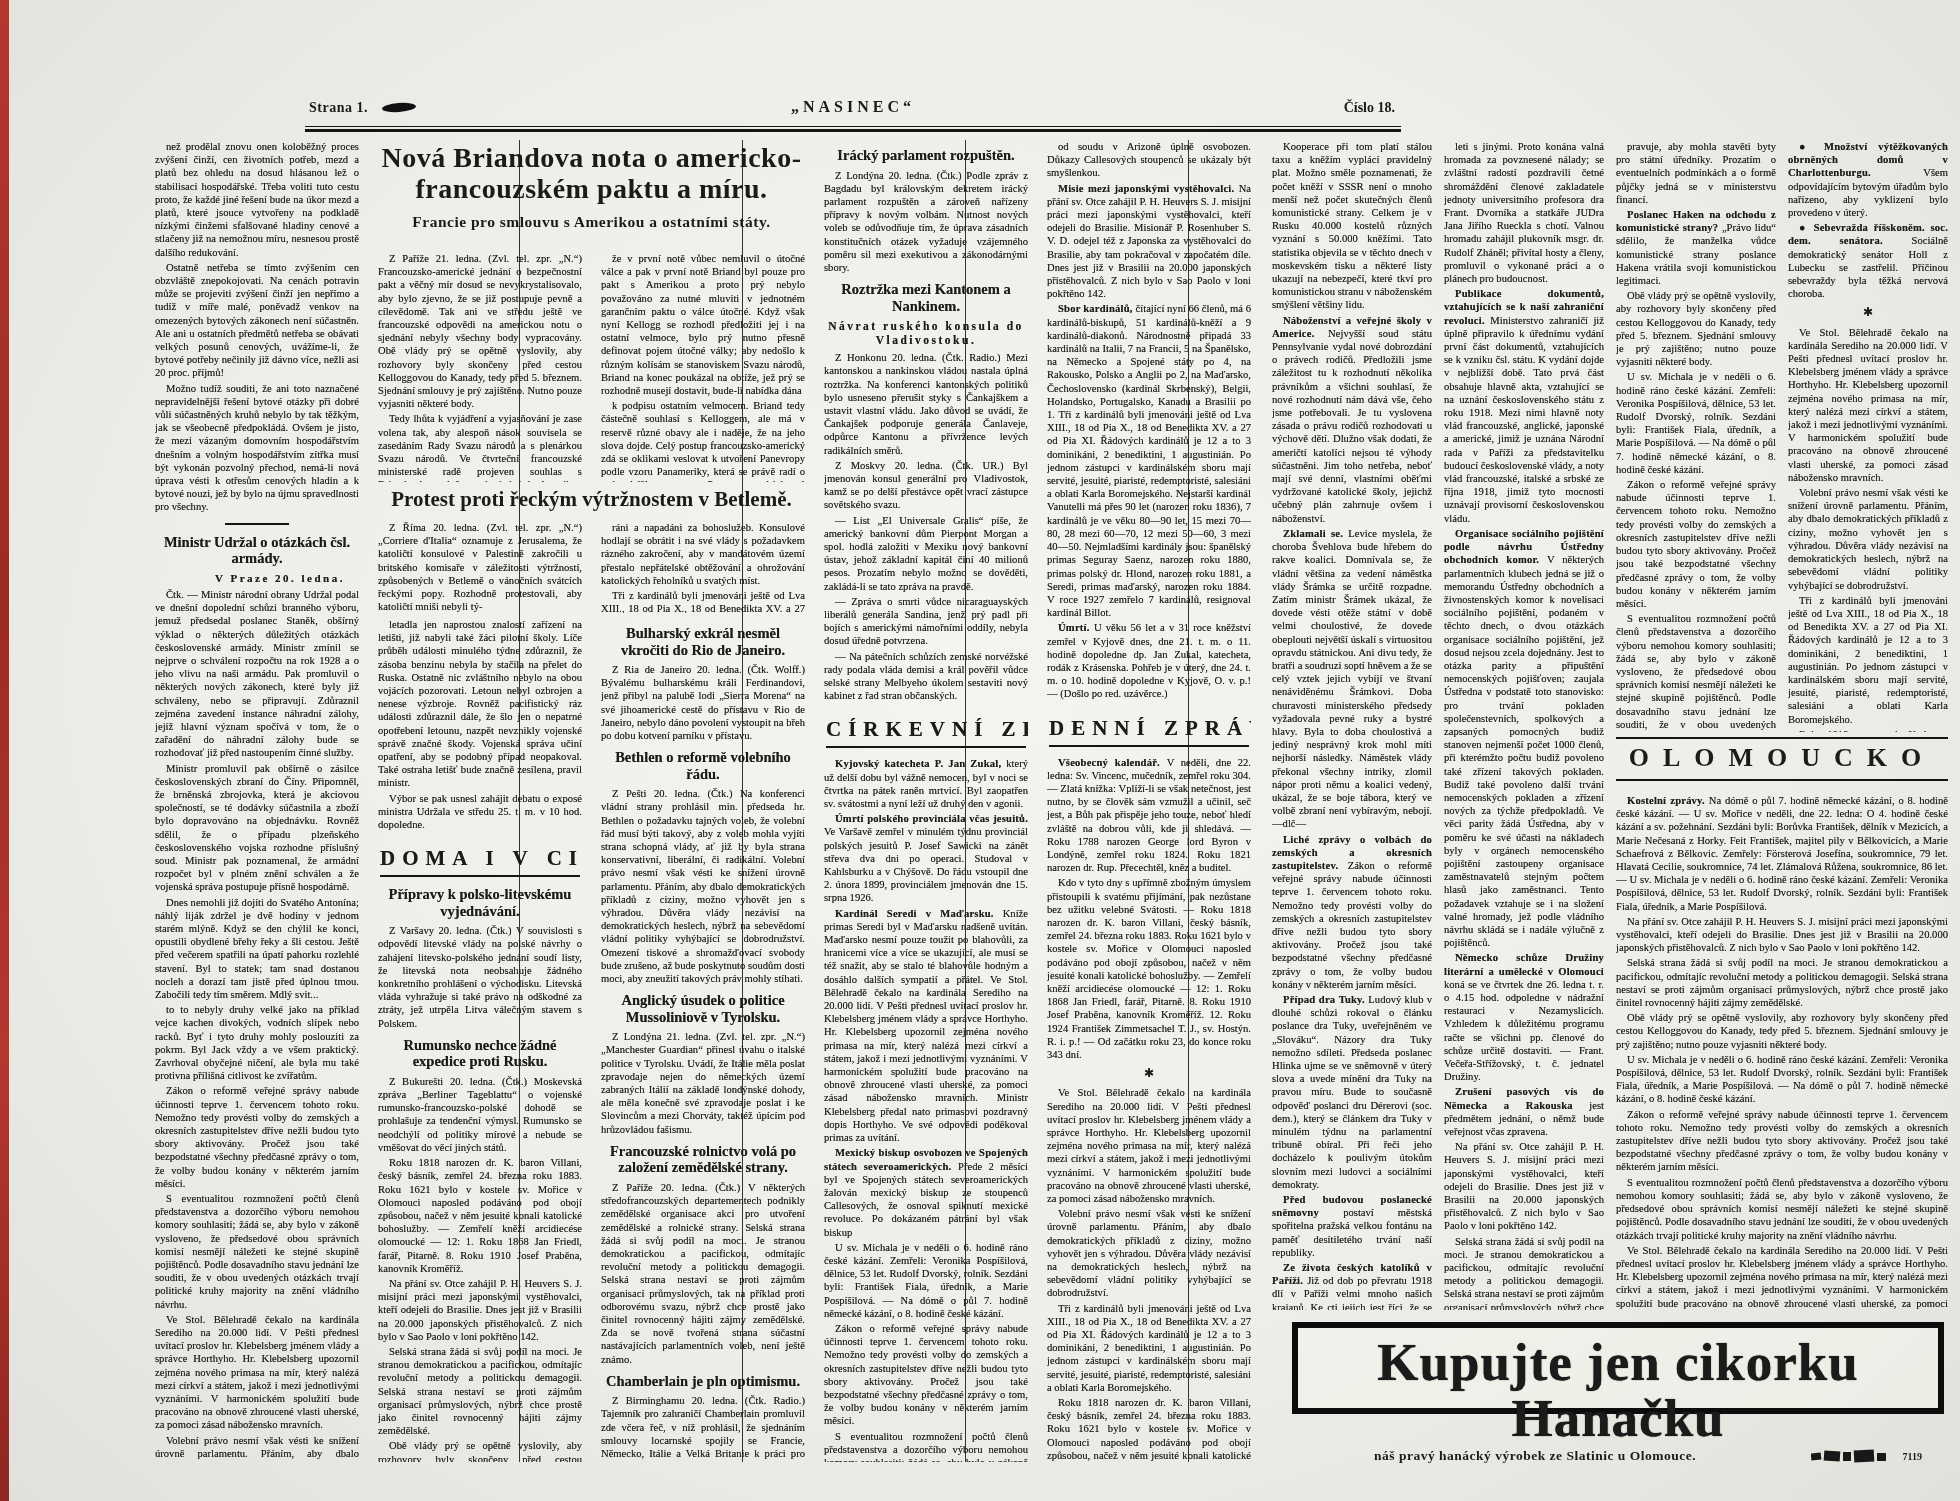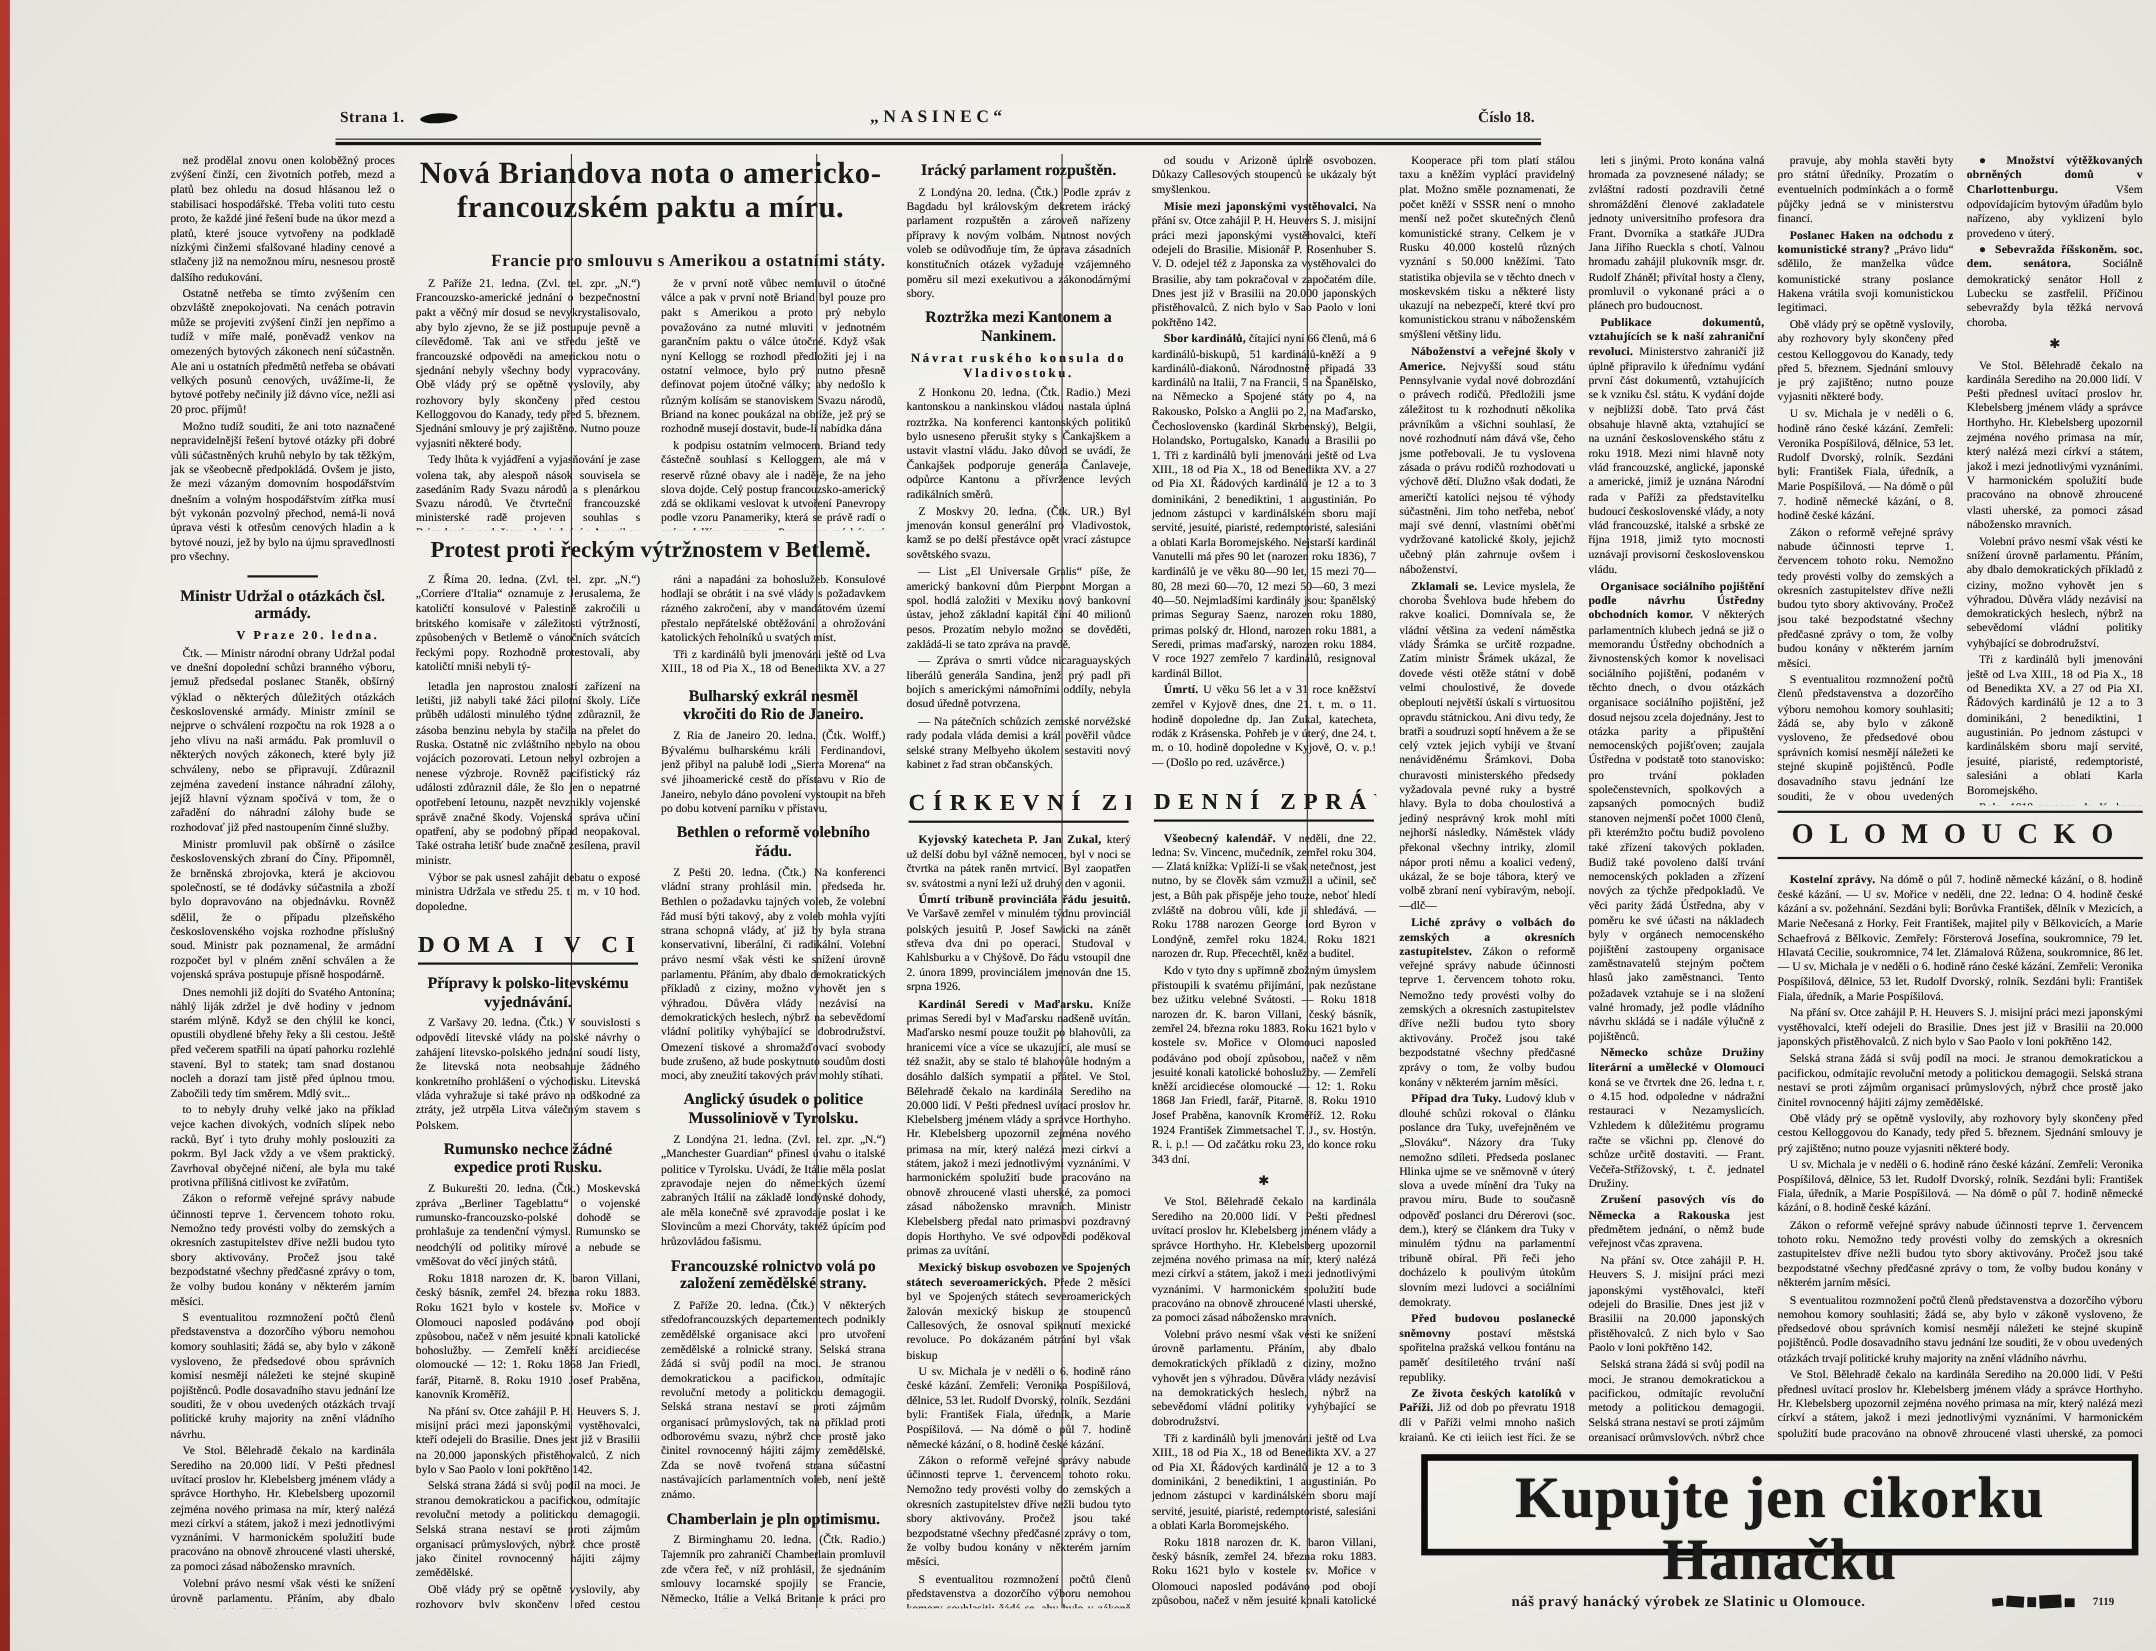--- a/index.html
+++ b/index.html
@@ -30,21 +30,21 @@
   .subh{font-weight:bold;text-align:center;font-size:11.5px;letter-spacing:2.5px;
      line-height:14px;margin:1px 0 4px;}
   .date{font-weight:bold;text-align:right;font-size:11px;letter-spacing:2.5px;margin:2px 14px 3px 0;}
   .rule{width:64px;border-top:2px solid #151515;margin:9px auto;}
   .star{text-align:center;font-size:12px;margin:6px 0;}
   .sec{font-weight:bold;text-align:center;white-space:nowrap;
        font-size:21px;letter-spacing:7px;line-height:26px;
        border-bottom:2.5px solid #151515;padding:2px 0 4px;margin:12px 2px 9px;}
   .spanhead{position:absolute;text-align:center;}
   .H{font-weight:bold;font-size:28px;line-height:31px;letter-spacing:.5px;}
-  .Hsub{font-weight:bold;font-size:15.5px;margin-top:25px;letter-spacing:.5px;text-align:right;}
+  .Hsub{font-weight:bold;font-size:15.5px;margin-top:9px;letter-spacing:.5px;}
   .H2{font-weight:bold;font-size:21px;line-height:24px;}
   .secwide{position:absolute;font-weight:bold;text-align:center;font-size:26px;
        letter-spacing:14px;white-space:nowrap;border-top:2.5px solid #151515;
        border-bottom:2.5px solid #151515;padding:4px 0 6px;}
   .ad{position:absolute;border:6px solid #0c0c0c;background:rgba(244,243,237,.6);
       padding:6px 16px 4px;box-sizing:border-box;}
   .ad1{font-weight:bold;font-size:53px;line-height:56px;text-align:center;
        letter-spacing:1px;text-shadow:0 0 1px #000;}
   .adrow{display:flex;align-items:center;justify-content:space-between;margin-top:2px;}
   .ad2{font-weight:bold;font-size:13.5px;letter-spacing:.5px;padding-left:60px;}
@@ -141,21 +141,21 @@
     <div class="p">Z Londýna 20. ledna. (Čtk.) Podle zpráv z Bagdadu byl královským dekretem irácký parlament rozpuštěn a zároveň nařízeny přípravy k novým volbám. Nutnost nových voleb se odůvodňuje tím, že úprava zásadních konstitučních otázek vyžaduje vzájemného poměru sil mezi exekutivou a zákonodárnými sbory.</div>
     <div class="h">Roztržka mezi Kantonem a Nankinem.</div>
     <div class="subh">Návrat ruského konsula do Vladivostoku.</div>
     <div class="p">Z Honkonu 20. ledna. (Čtk. Radio.) Mezi kantonskou a nankinskou vládou nastala úplná roztržka. Na konferenci kantonských politiků bylo usneseno přerušit styky s Čankajškem a ustavit vlastní vládu. Jako důvod se uvádí, že Čankajšek podporuje generála Čanlaveje, odpůrce Kantonu a přívržence levých radikálních směrů.</div>
     <div class="p">Z Moskvy 20. ledna. (Čtk. UR.) Byl jmenován konsul generální pro Vladivostok, kamž se po delší přestávce opět vrací zástupce sovětského svazu.</div>
     <div class="p">— List „El Universale Gralis“ píše, že americký bankovní dům Pierpont Morgan a spol. hodlá založiti v Mexiku nový bankovní ústav, jehož základní kapitál činí 40 milionů pesos. Prozatím nebylo možno se dověděti, zakládá-li se tato zpráva na pravdě.</div>
     <div class="p">— Zpráva o smrti vůdce nicaraguayských liberálů generála Sandina, jenž prý padl při bojích s americkými námořními oddíly, nebyla dosud úředně potvrzena.</div>
     <div class="p">— Na pátečních schůzích zemské norvéžské rady podala vláda demisi a král pověřil vůdce selské strany Melbyeho úkolem sestaviti nový kabinet z řad stran občanských.</div>
     <div class="sec">CÍRKEVNÍ ZPRÁVY</div>
     <div class="p"><b>Kyjovský katecheta P. Jan Zukal, </b>který už delší dobu byl vážně nemocen, byl v noci se čtvrtka na pátek raněn mrtvicí. Byl zaopatřen sv. svátostmi a nyní leží už druhý den v agonii.</div>
-    <div class="p"><b>Úmrtí tribuně provinciála řádu jesuitů. </b>Ve Varšavě zemřel v minulém týdnu provinciál polských jesuitů P. Josef Sawicki na zánět střeva dva dni po operaci. Studoval v Kahlsburku a v Chýšově. Do řádu vstoupil dne 2. února 1899, provinciálem jmenován dne 15. srpna 1926.</div>
+    <div class="p"><b>Úmrtí polského provinciála včas jesuitů. </b>Ve Varšavě zemřel v minulém týdnu provinciál polských jesuitů P. Josef Sawicki na zánět střeva dva dni po operaci. Studoval v Kahlsburku a v Chýšově. Do řádu vstoupil dne 2. února 1899, provinciálem jmenován dne 15. srpna 1926.</div>
     <div class="p"><b>Kardinál Seredi v Maďarsku. </b>Kníže primas Seredi byl v Maďarsku nadšeně uvítán. Maďarsko nesmí pouze toužit po blahovůli, za hranicemi více a více se ukazující, ale musí se též snažit, aby se stalo té blahovůle hodným a dosáhlo dalších sympatií a přátel. Ve Stol. Bělehradě čekalo na kardinála Serediho na 20.000 lidí. V Pešti přednesl uvítací proslov hr. Klebelsberg jménem vlády a správce Horthyho. Hr. Klebelsberg upozornil zejména nového primasa na mír, který nalézá mezi církví a státem, jakož i mezi jednotlivými vyznáními. V harmonickém spolužití bude pracováno na obnově zhroucené vlasti uherské, za pomoci zásad nábožensko mravních. Ministr Klebelsberg předal nato primasovi pozdravný dopis Horthyho. Ve své odpovědi poděkoval primas za uvítání.</div>
     <div class="p"><b>Mexický biskup osvobozen ve Spojených státech severoamerických. </b>Přede 2 měsíci byl ve Spojených státech severoamerických žalován mexický biskup ze stoupenců Callesových, že osnoval spiknutí mexické revoluce. Po dokázaném pátrání byl však biskup</div>
     <div class="p">U sv. Michala je v neděli o 6. hodině ráno české kázání. Zemřeli: Veronika Pospíšilová, dělnice, 53 let. Rudolf Dvorský, rolník. Sezdáni byli: František Fiala, úředník, a Marie Pospíšilová. — Na dómě o půl 7. hodině německé kázání, o 8. hodině české kázání.</div>
     <div class="p">Zákon o reformě veřejné správy nabude účinnosti teprve 1. červencem tohoto roku. Nemožno tedy provésti volby do zemských a okresních zastupitelstev dříve nežli budou tyto sbory aktivovány. Pročež jsou také bezpodstatné všechny předčasné zprávy o tom, že volby budou konány v některém jarním měsíci.</div>
     <div class="p">S eventualitou rozmnožení počtů členů představenstva a dozorčího výboru nemohou komory souhlasiti; žádá se, aby bylo v zákoně vysloveno, že předsedové obou správních komisí nesmějí náležeti ke stejné skupině pojištěnců. Podle dosavadního stavu jednání lze souditi, že v obou uvedených otázkách trvají politické kruhy majority na znění vládního návrhu.</div>
   </div>
 <div class="col txt" style="left:1047px;top:140px;width:204px;height:1322px;">
     <div class="p">od soudu v Arizoně úplně osvobozen. Důkazy Callesových stoupenců se ukázaly být smyšlenkou.</div>
     <div class="p"><b>Misie mezi japonskými vystěhovalci. </b>Na přání sv. Otce zahájil P. H. Heuvers S. J. misijní práci mezi japonskými vystěhovalci, kteří odejeli do Brasilie. Misionář P. Rosenhuber S. V. D. odejel též z Japonska za vystěhovalci do Brasilie, aby tam pokračoval v započatém díle. Dnes jest již v Brasilii na 20.000 japonských přistěhovalců. Z nich bylo v Sao Paolo v loni pokřtěno 142.</div>
     <div class="p"><b>Sbor kardinálů, </b>čítající nyní 66 členů, má 6 kardinálů-biskupů, 51 kardinálů-kněží a 9 kardinálů-diakonů. Národnostně připadá 33 kardinálů na Italii, 7 na Francii, 5 na Španělsko, na Německo a Spojené státy po 4, na Rakousko, Polsko a Anglii po 2, na Maďarsko, Čechoslovensko (kardinál Skrbenský), Belgii, Holandsko, Portugalsko, Kanadu a Brasilii po 1. Tři z kardinálů byli jmenováni ještě od Lva XIII., 18 od Pia X., 18 od Benedikta XV. a 27 od Pia XI. Řádových kardinálů je 12 a to 3 dominikáni, 2 benediktini, 1 augustinián. Po jednom zástupci v kardinálském sboru mají servité, jesuité, piaristé, redemptoristé, salesiáni a oblati Karla Boromejského. Nejstarší kardinál Vanutelli má přes 90 let (narozen roku 1836), 7 kardinálů je ve věku 80—90 let, 15 mezi 70—80, 28 mezi 60—70, 12 mezi 50—60, 3 mezi 40—50. Nejmladšími kardinály jsou: španělský primas Seguray Saenz, narozen roku 1880, primas polský dr. Hlond, narozen roku 1881, a Seredi, primas maďarský, narozen roku 1884. V roce 1927 zemřelo 7 kardinálů, resignoval kardinál Billot.</div>

